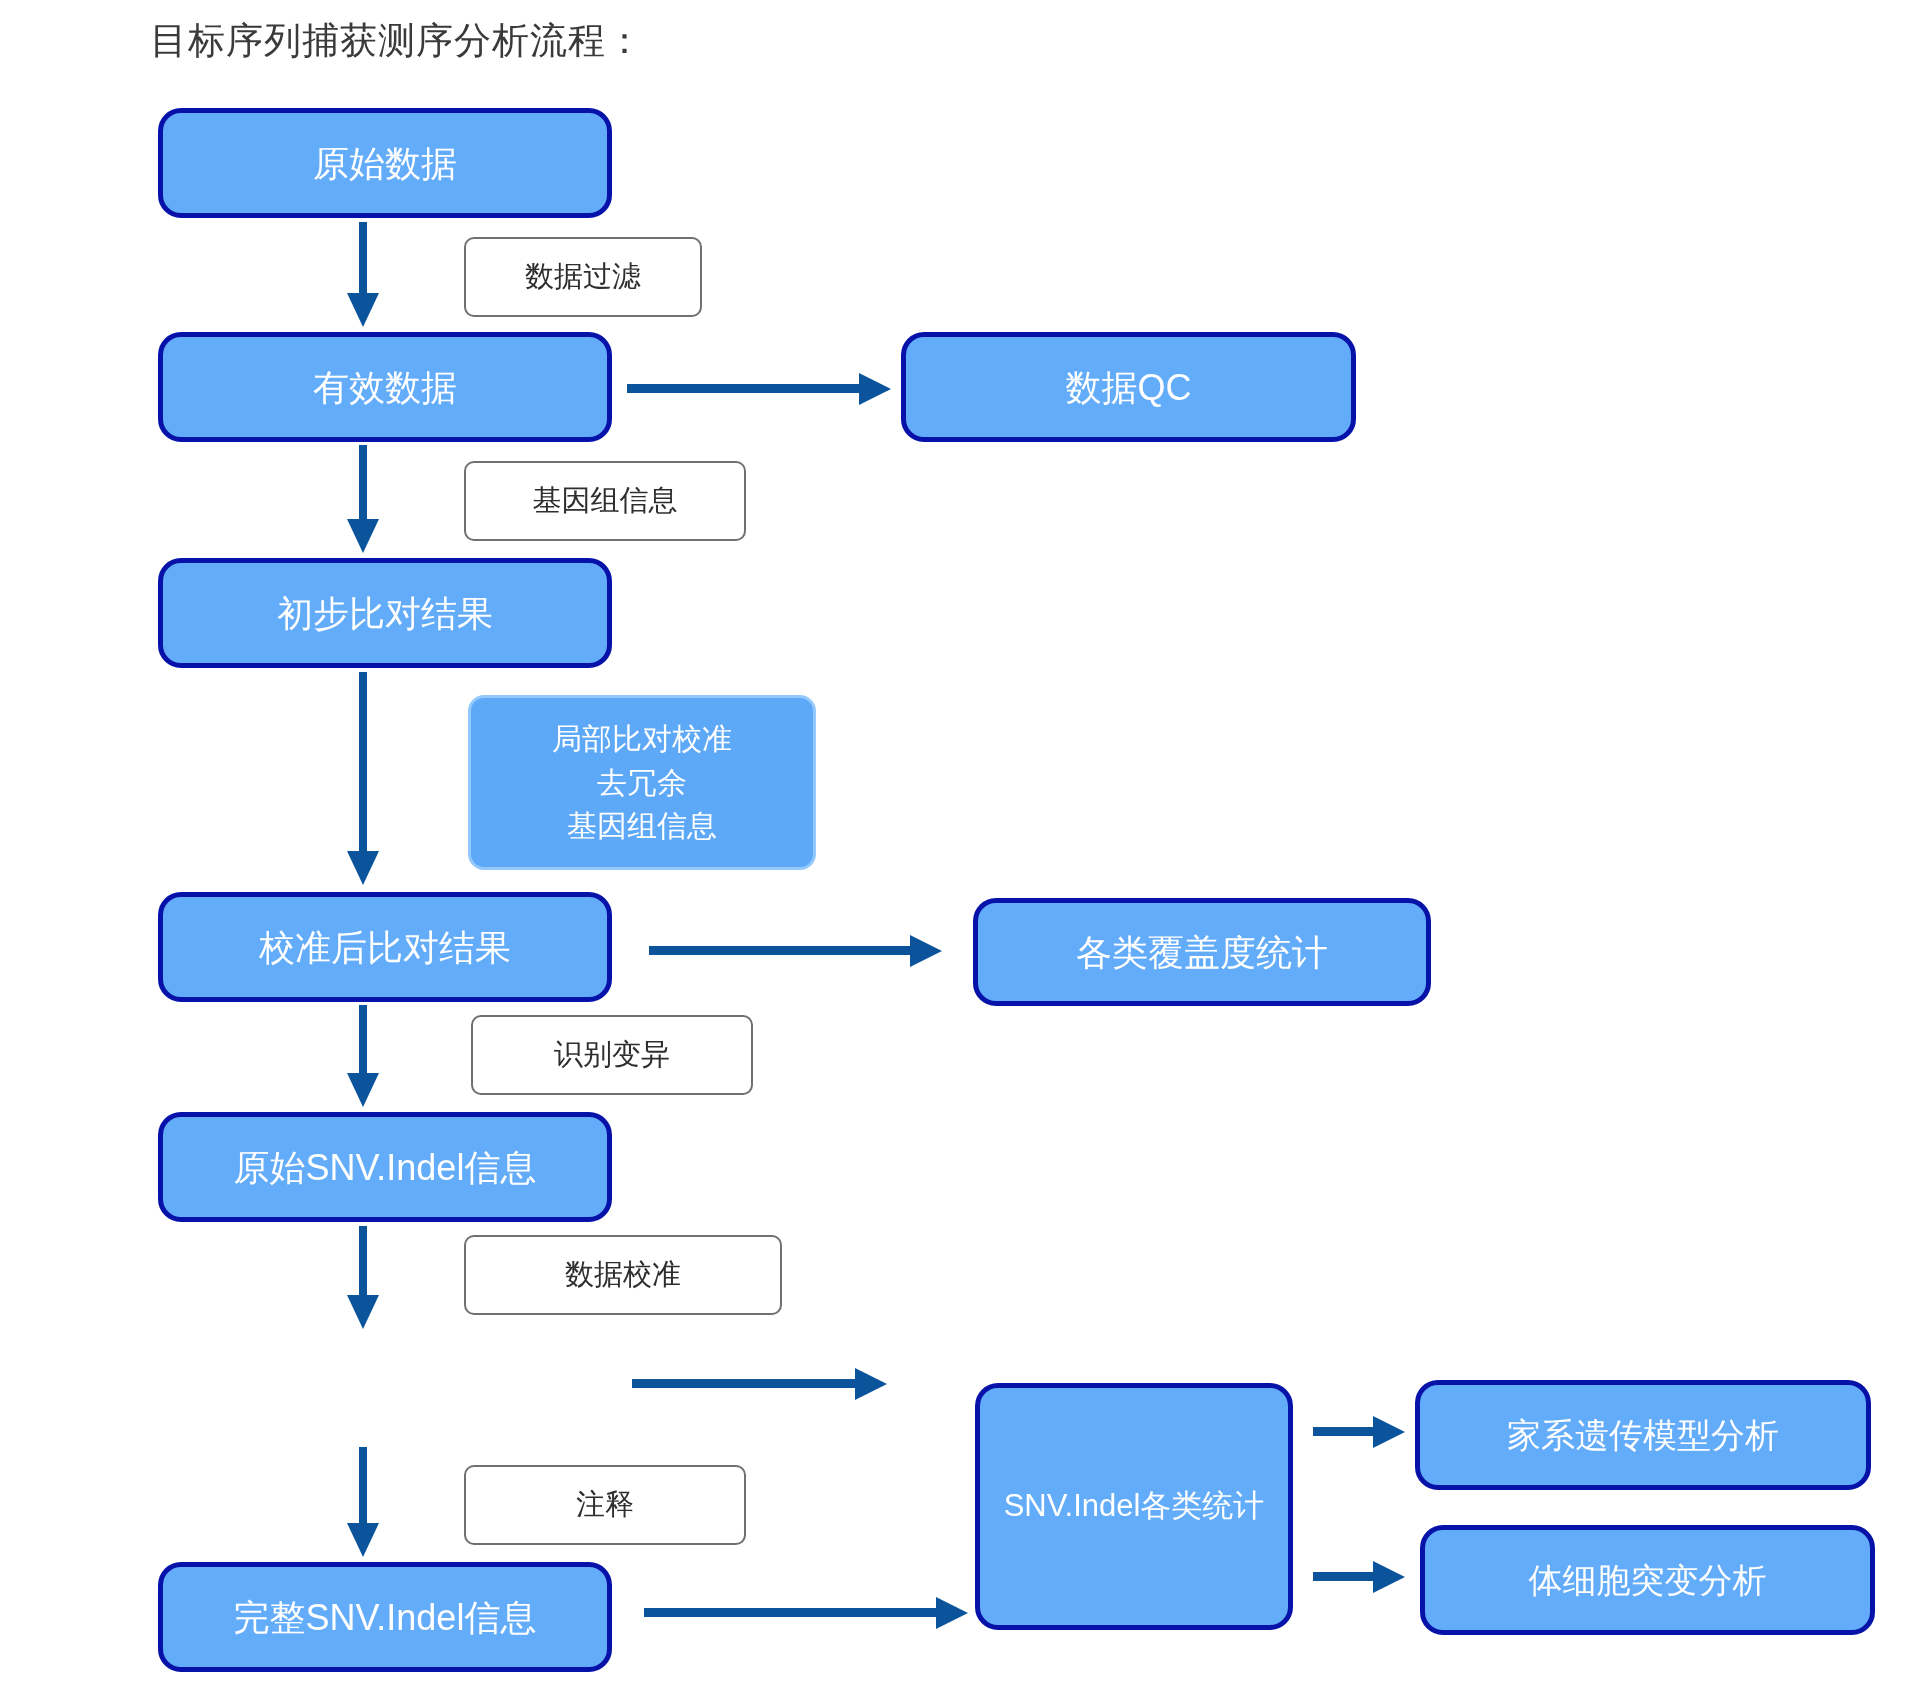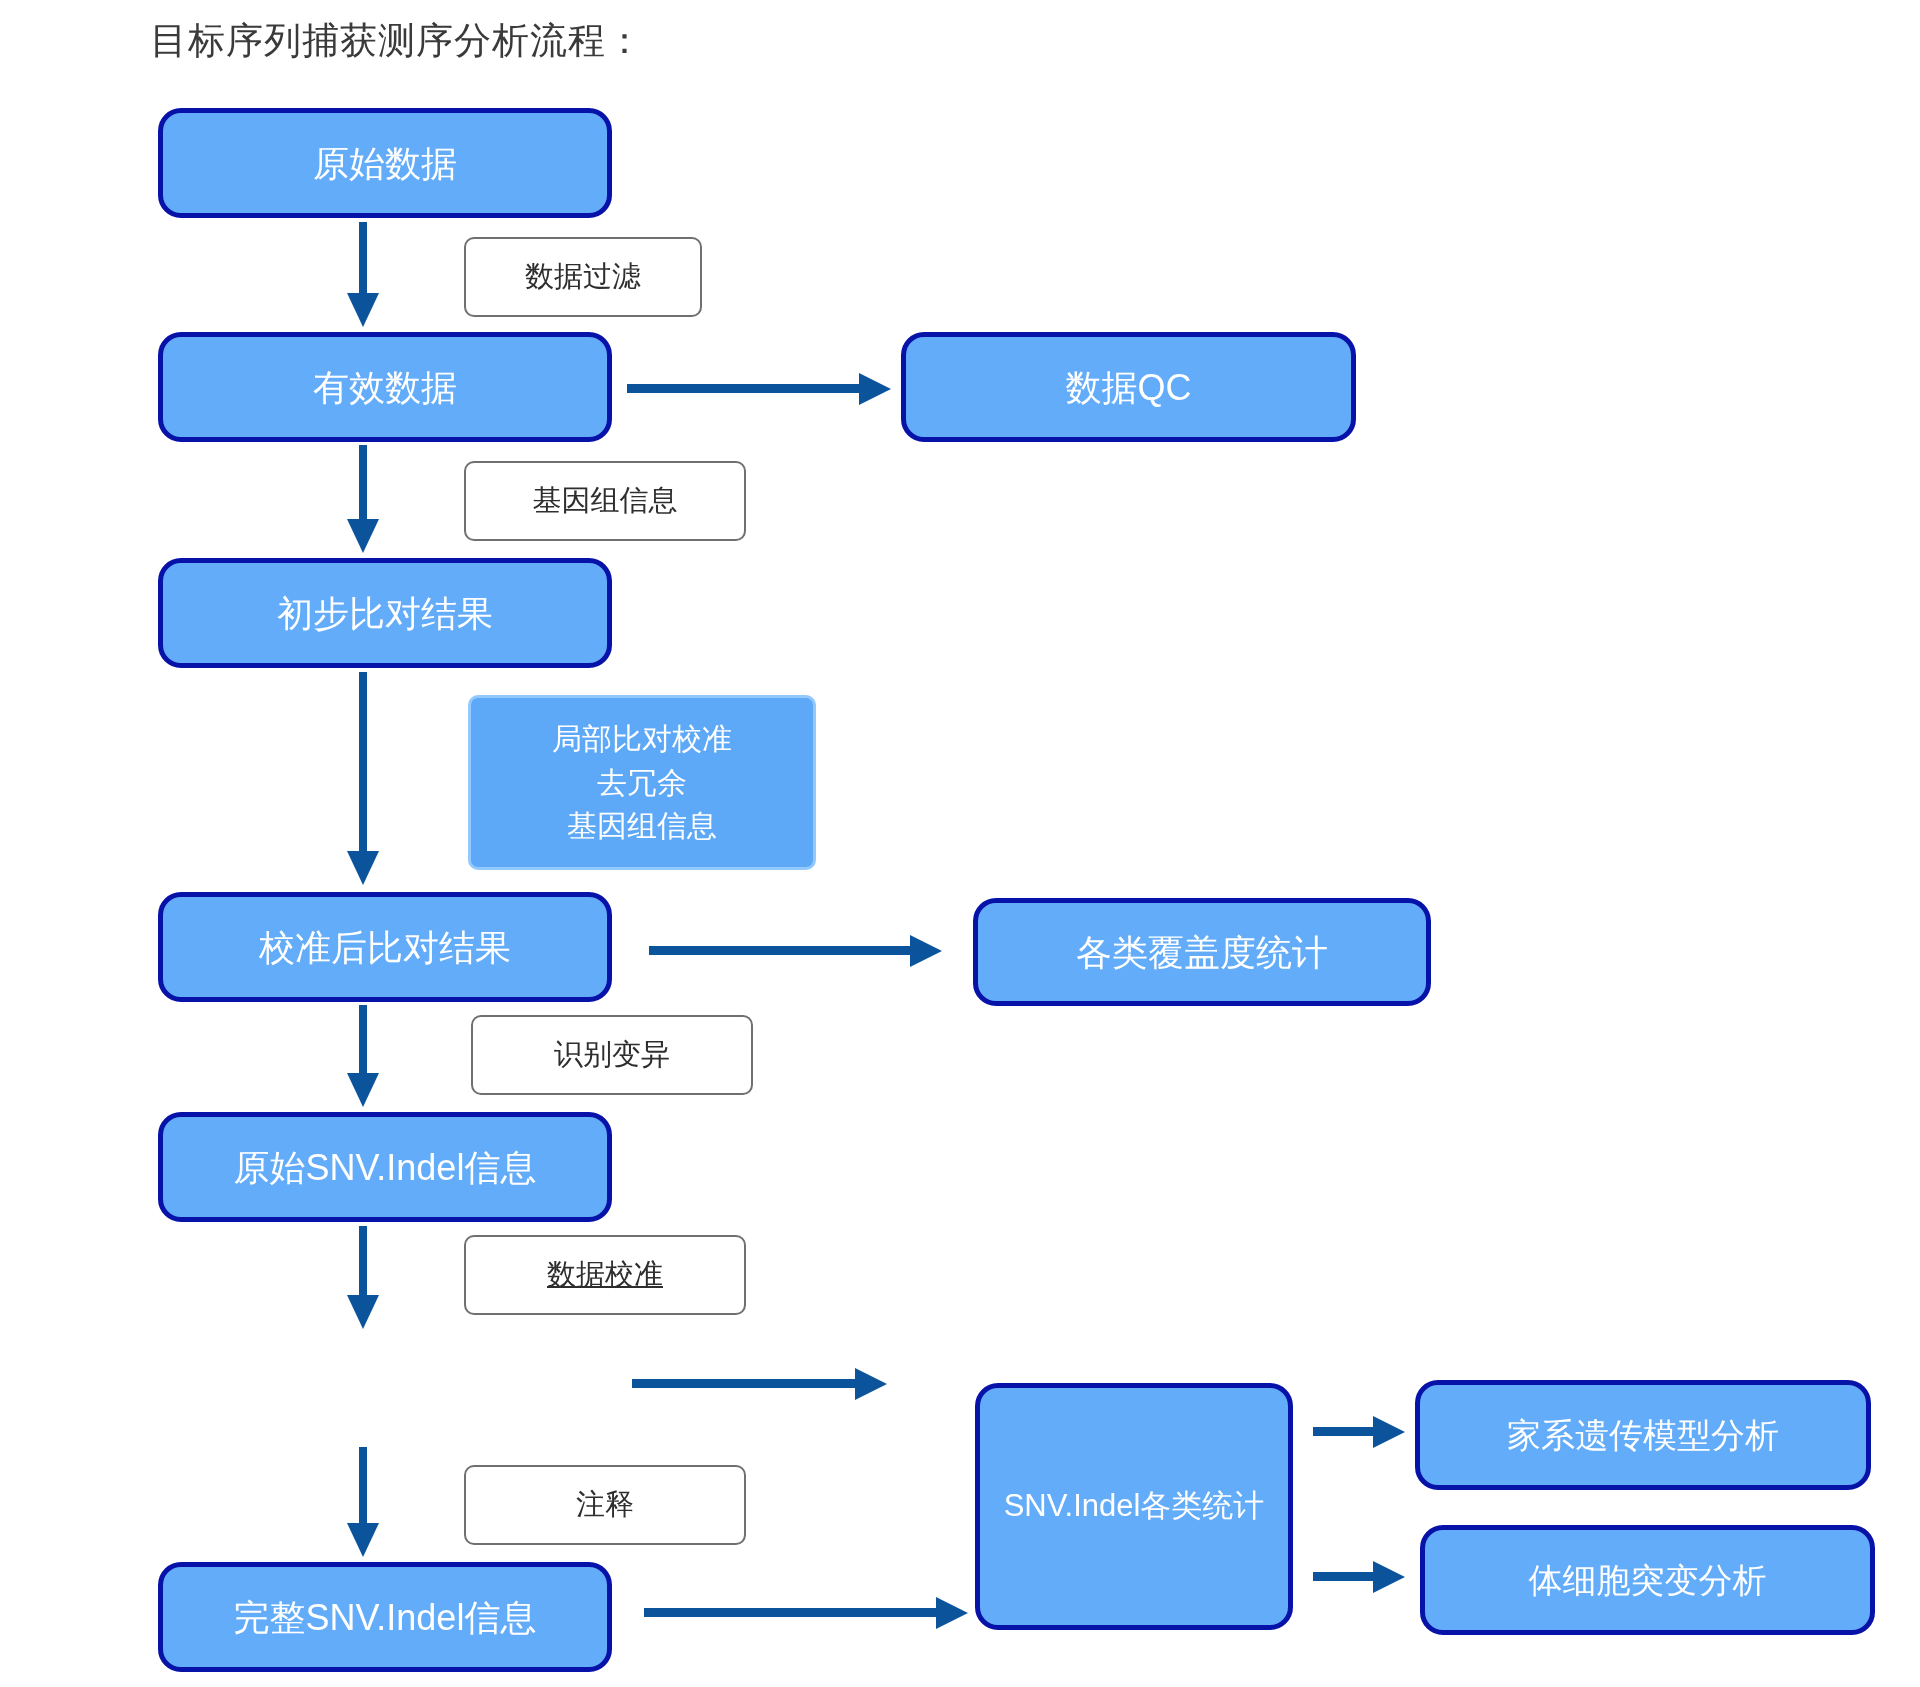--- a/index.html
+++ b/index.html
@@ -39,21 +39,21 @@
     border-radius:10px;
     color:var(--label-text,#2e2e2e);
     display:flex;align-items:center;justify-content:center;
     font-size:29px;
   }
   .bluenote{
     position:absolute;
     box-sizing:border-box;
     background:var(--note-fill,#5da9f8);
     border:3px solid var(--note-border,#93c9fc);
-    border-radius:10px;
+    border-radius:16px;
     color:var(--text-on-blue,#ffffff);
     display:flex;flex-direction:column;align-items:center;justify-content:center;
     font-size:30px;
     line-height:1.45;
     text-align:center;
   }
   .varrow{
     position:absolute;
     width:8px;
     background:var(--arrow,#0b549c);
@@ -115,21 +115,21 @@
   <div class="node" style="left:1415px;top:1380px;width:456px;height:110px;font-size:34px;">家系遗传模型分析</div>
 
   <div class="node" style="left:1420px;top:1525px;width:455px;height:110px;font-size:34px;">体细胞突变分析</div>
 
   <div class="steplabel" style="left:464px;top:237px;width:238px;height:80px;">数据过滤</div>
 
   <div class="steplabel" style="left:464px;top:461px;width:282px;height:80px;">基因组信息</div>
 
   <div class="steplabel" style="left:464px;top:1015px;width:282px;height:80px;margin-left:7px;">识别变异</div>
 
-  <div class="steplabel" style="left:464px;top:1235px;width:282px;height:80px;text-decoration:underline;">数据校准</div>
+  <div class="steplabel" style="left:464px;top:1235px;width:318px;height:80px;">数据校准</div>
 
   <div class="steplabel" style="left:464px;top:1465px;width:282px;height:80px;">注释</div>
 
   <div class="bluenote" style="left:468px;top:695px;width:348px;height:175px;">
     <div>局部比对校准</div>
     <div>去冗余</div>
     <div>基因组信息</div>
   </div>
 
   <div class="varrow" style="left:359px;top:222px;height:71px;"></div>

